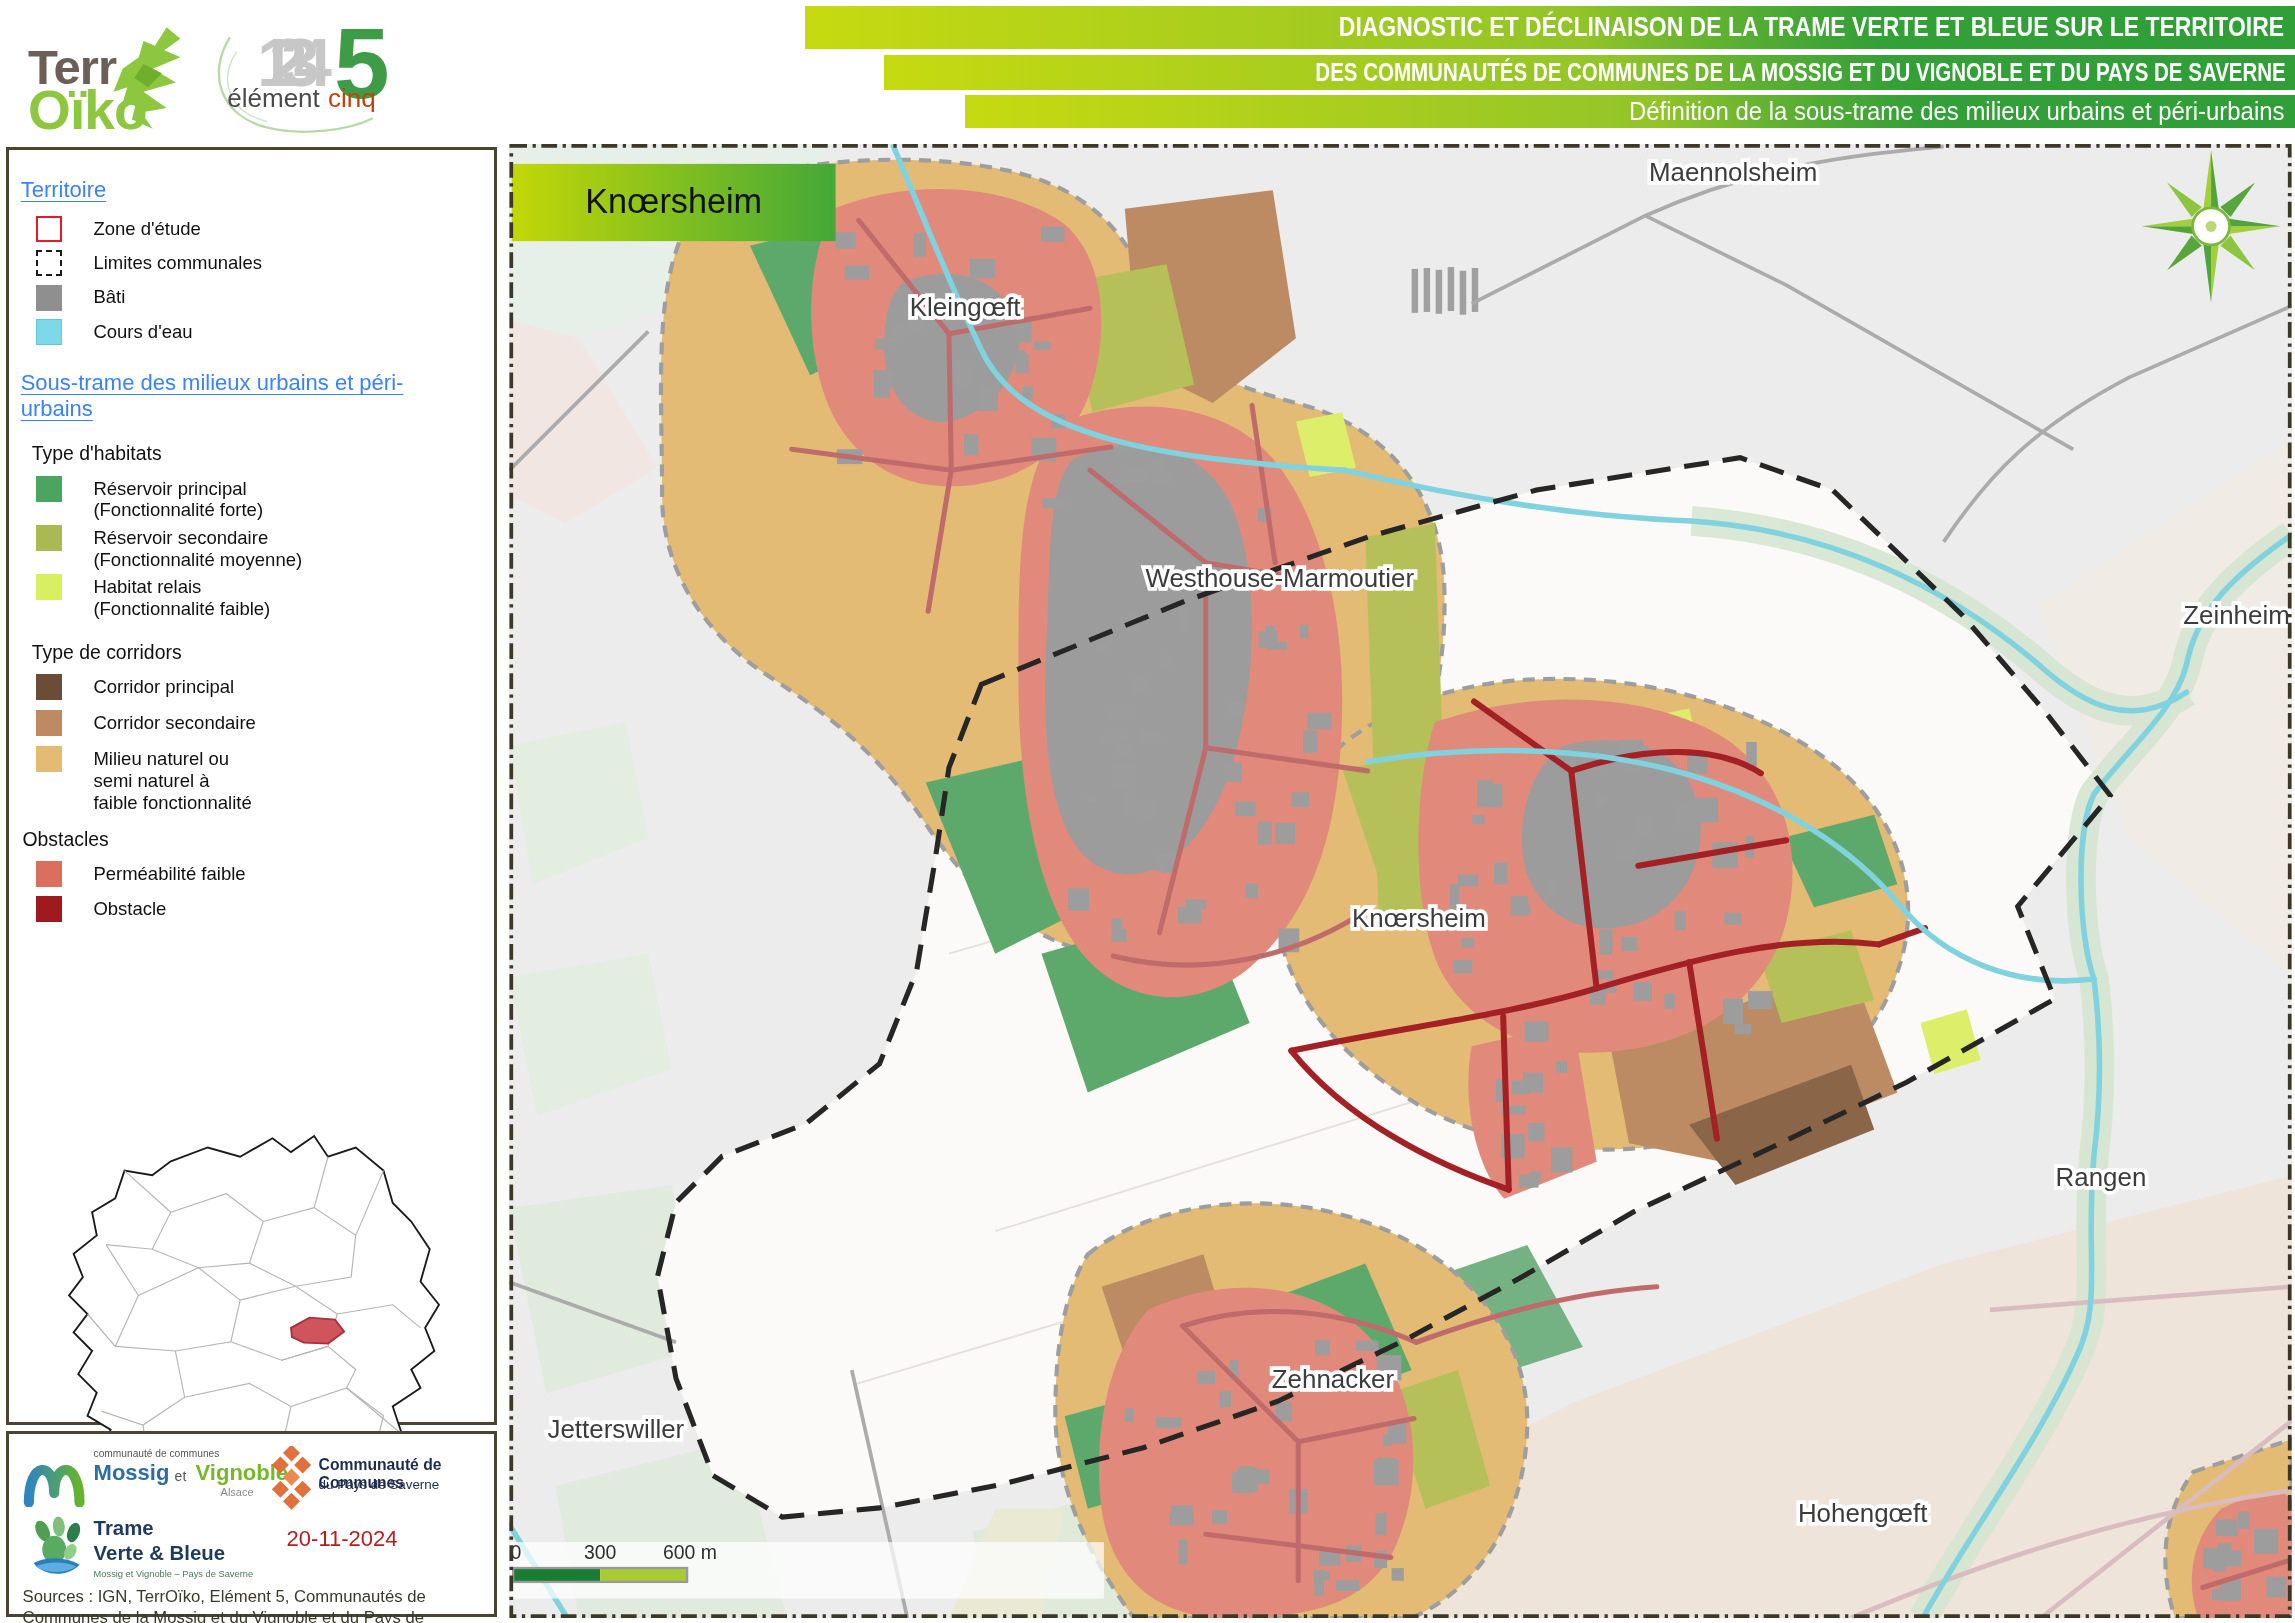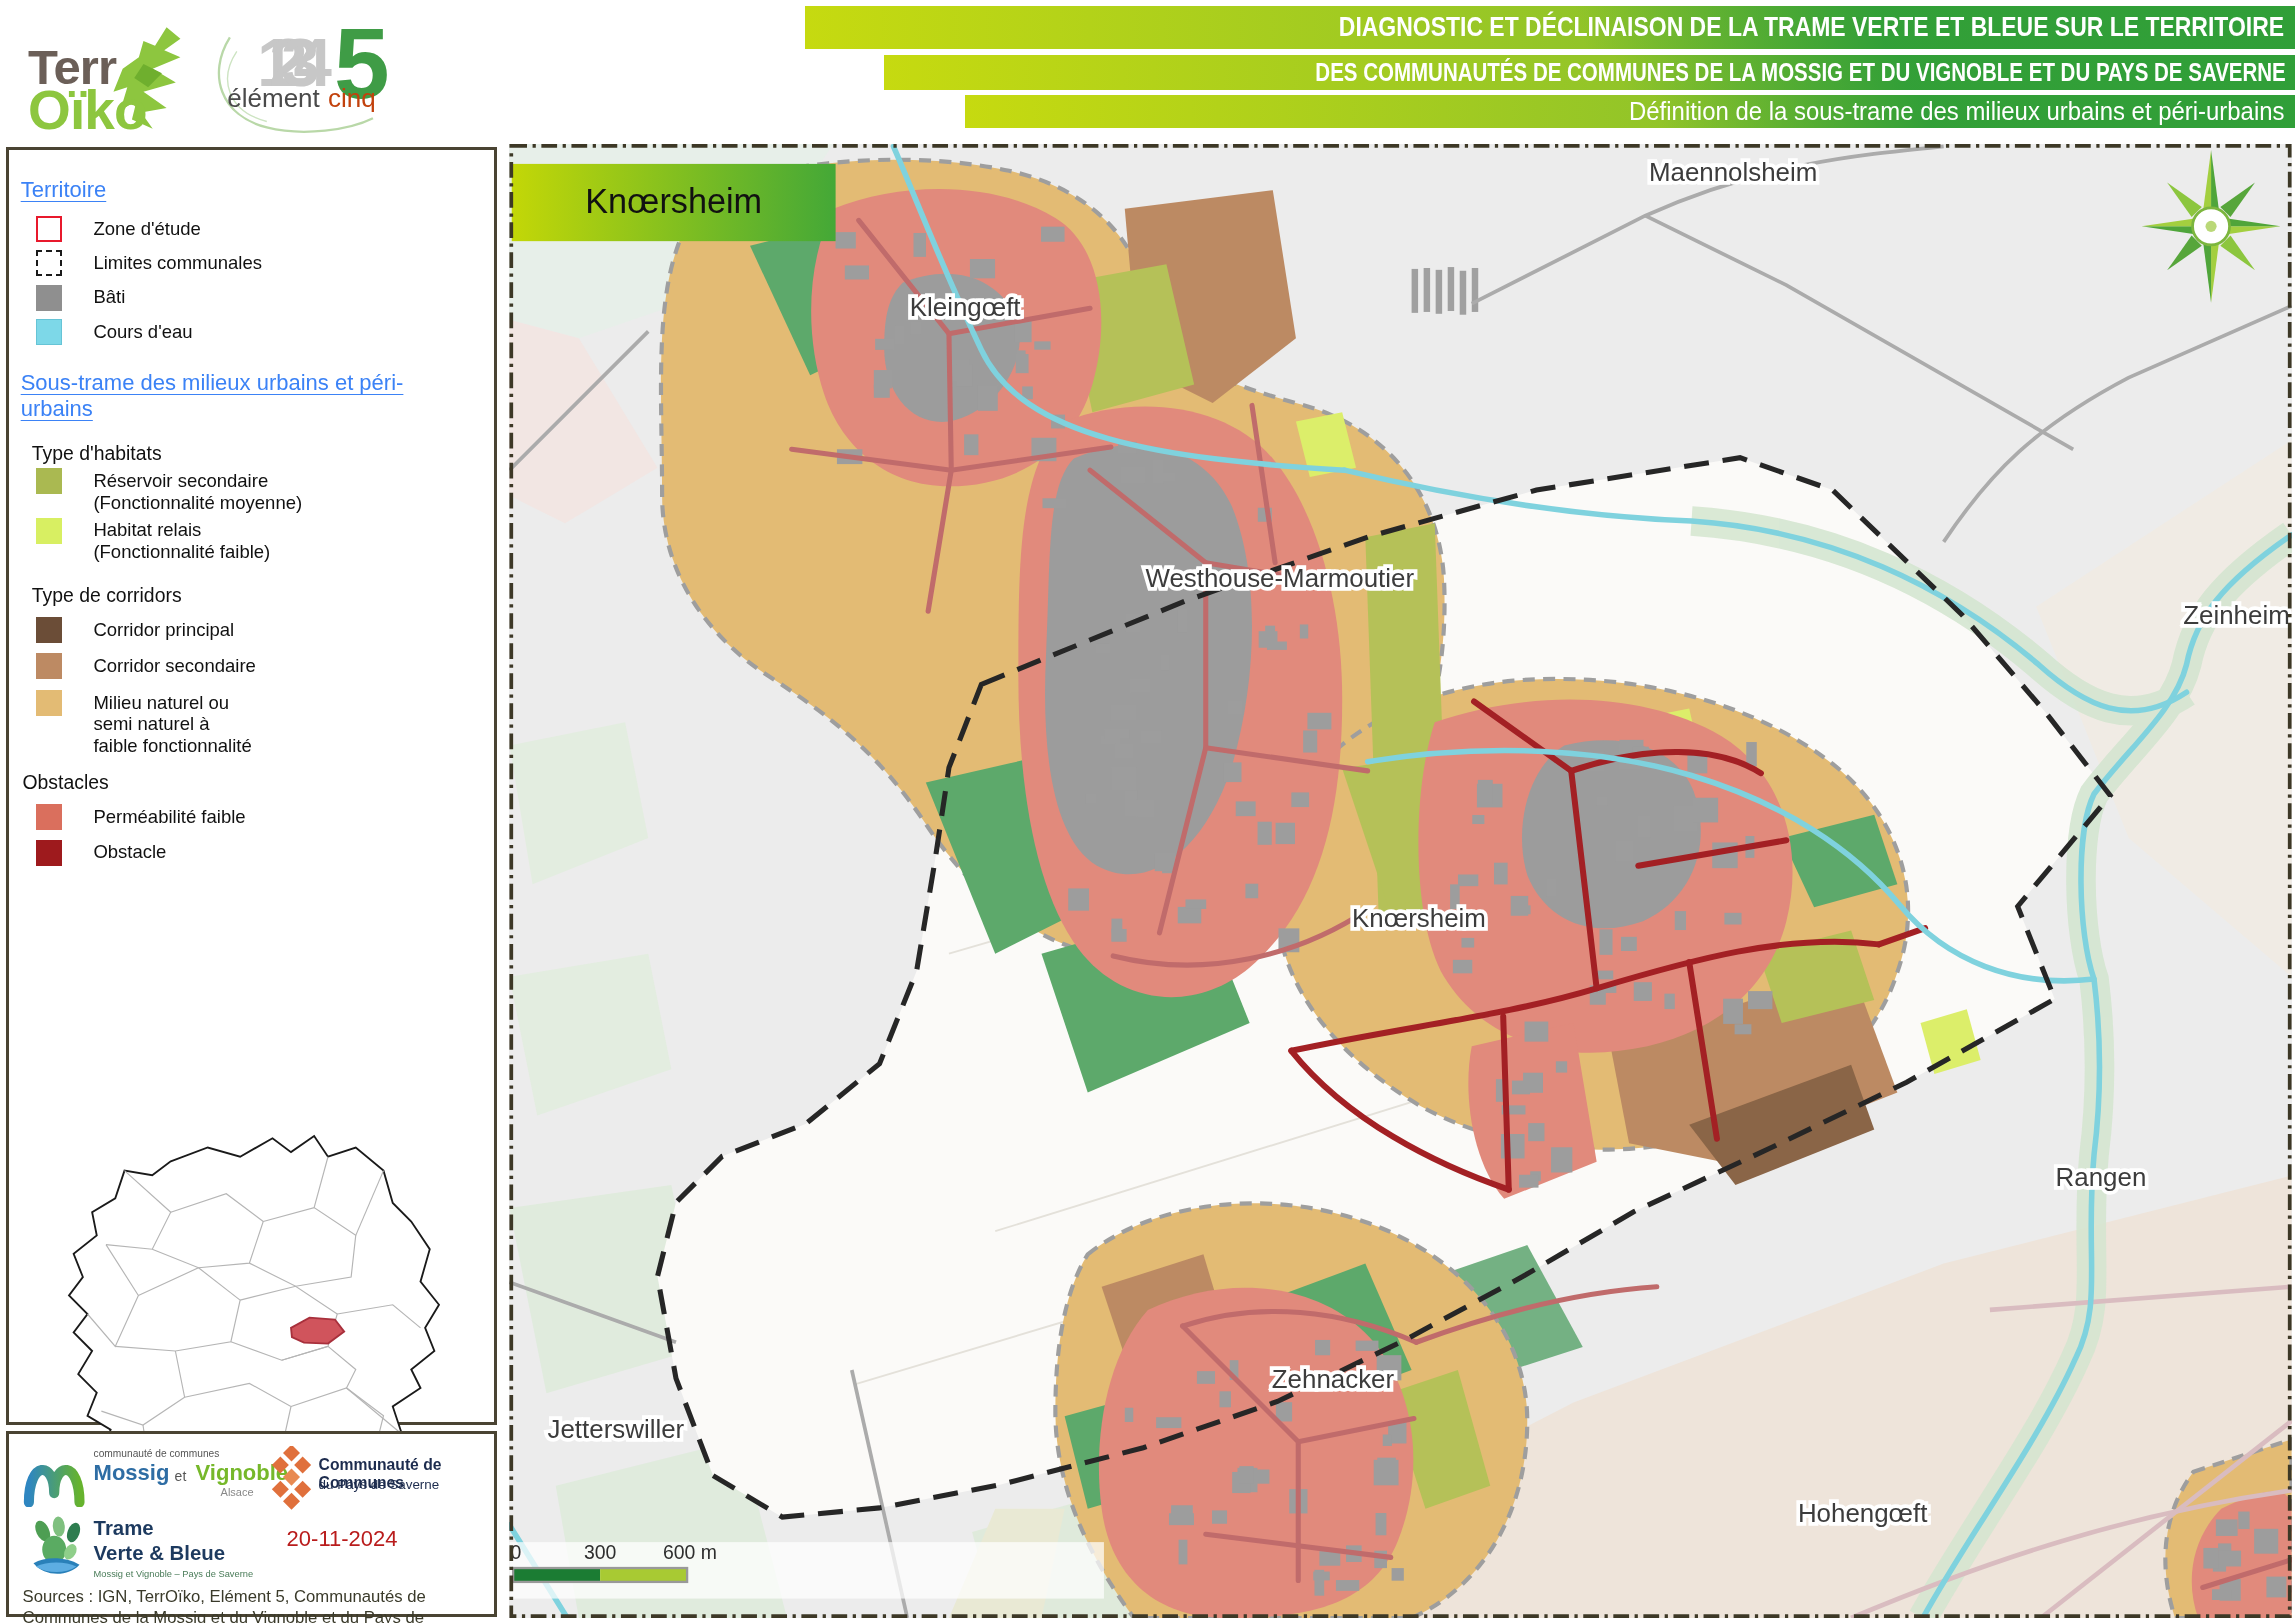--- a/index.html
+++ b/index.html
@@ -124,20 +124,26 @@
     <div class="lg-lab">Bâti</div>
   </div>
   <div class="lg-row" style="margin-top:8.3px;text-align:center;">
     <div class="sw sw-eau"></div>
     <div class="lg-lab">Cours d'eau</div>
   </div>
 
   <div class="lg-h1" style="margin-top:25.5px;width:426px;">Sous-trame des milieux urbains et péri-urbains</div>
 
   <div class="lg-h2" style="margin-top:19.4px;">Type d'habitats</div>
+  <div class="lg-row" style="margin-top:11px;">
+    <div class="sw sw-rp"></div>
+    <div class="lg-lab">
+      <span>Réservoir principal</span><br><span>(Fonctionnalité forte)</span>
+    </div>
+  </div>
   <div class="lg-row" style="margin-top:3.7px;">
     <div class="sw sw-rs"></div>
     <div class="lg-lab">
       <span>Réservoir secondaire</span><br><span>(Fonctionnalité moyenne)</span>
     </div>
   </div>
   <div class="lg-row" style="margin-top:3.7px;">
     <div class="sw sw-hr"></div>
     <div class="lg-lab">
       <span>Habitat relais</span><br><span>(Fonctionnalité faible)</span>

